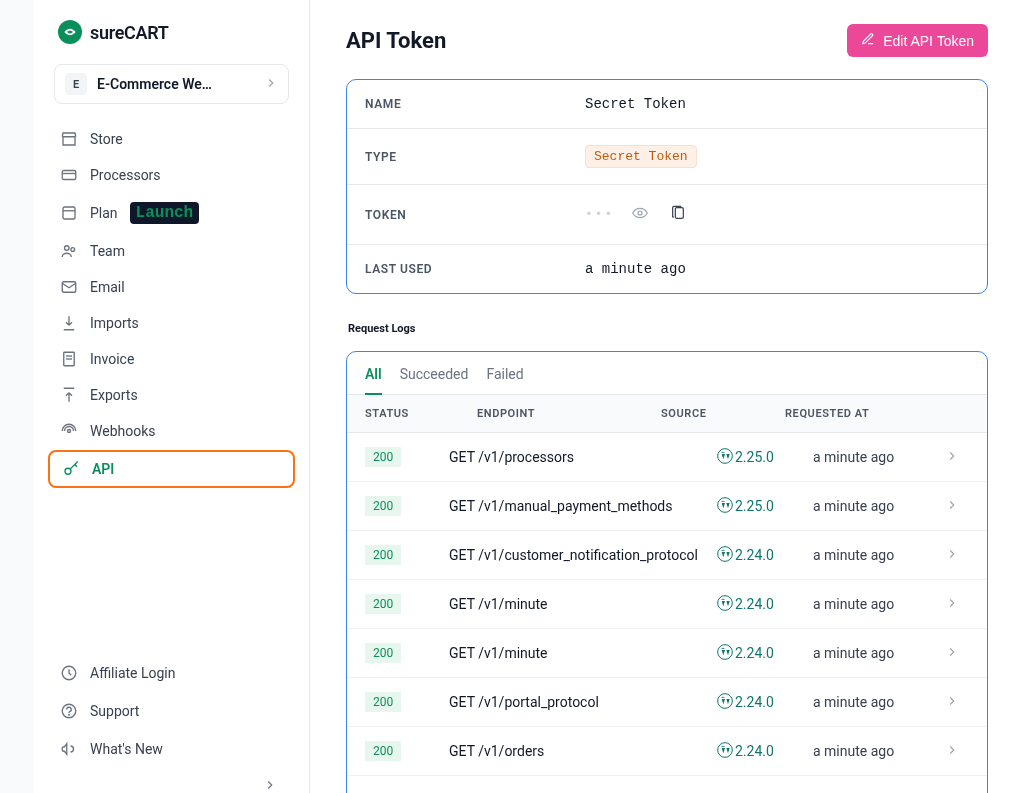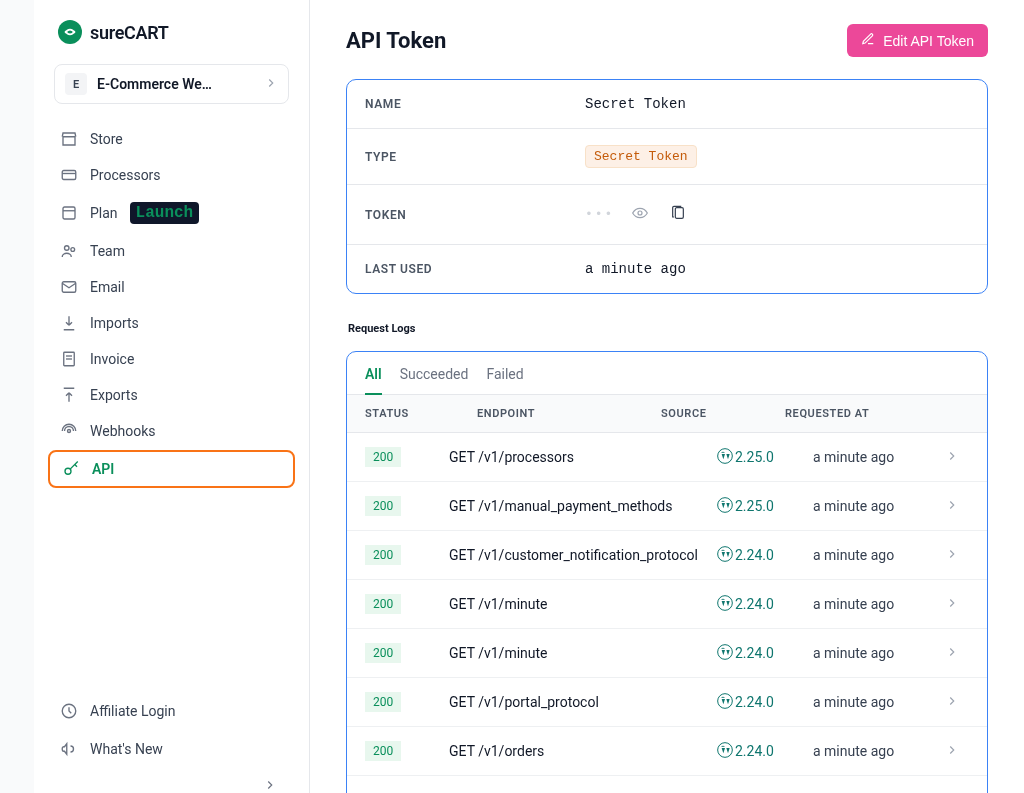--- a/index.html
+++ b/index.html
@@ -197,20 +197,30 @@
             <svg viewBox="0 0 24 24" fill="none" stroke="currentColor" stroke-width="1.8">
               <circle cx="12" cy="12" r="9"></circle>
               <path d="M12 7v5l3 3"></path>
             </svg>
           </span>
         <span class="label">Affiliate Login</span>
       </div>
       <div class="nav-item">
         <span class="icon">
             <svg viewBox="0 0 24 24" fill="none" stroke="currentColor" stroke-width="1.8">
+              <circle cx="12" cy="12" r="9"></circle>
+              <path d="M9 10a3 3 0 1 1 4 2.8c-.7.4-1 1-1 1.7"></path>
+              <circle cx="12" cy="17" r="0.5" fill="currentColor"></circle>
+            </svg>
+          </span>
+        <span class="label">Support</span>
+      </div>
+      <div class="nav-item">
+        <span class="icon">
+            <svg viewBox="0 0 24 24" fill="none" stroke="currentColor" stroke-width="1.8">
               <path d="M3 11v2a2 2 0 0 0 2 2h1l3 4v-14l-3 4H5a2 2 0 0 0-2 2zM14 8a4 4 0 0 1 0 8"></path>
             </svg>
           </span>
         <span class="label">What's New</span>
       </div>
       <div class="collapse-row">
         <svg width="14" height="14" viewBox="0 0 24 24" fill="none" stroke="currentColor" stroke-width="2">
             <polyline points="9 18 15 12 9 6"></polyline>
           </svg>
       </div>

